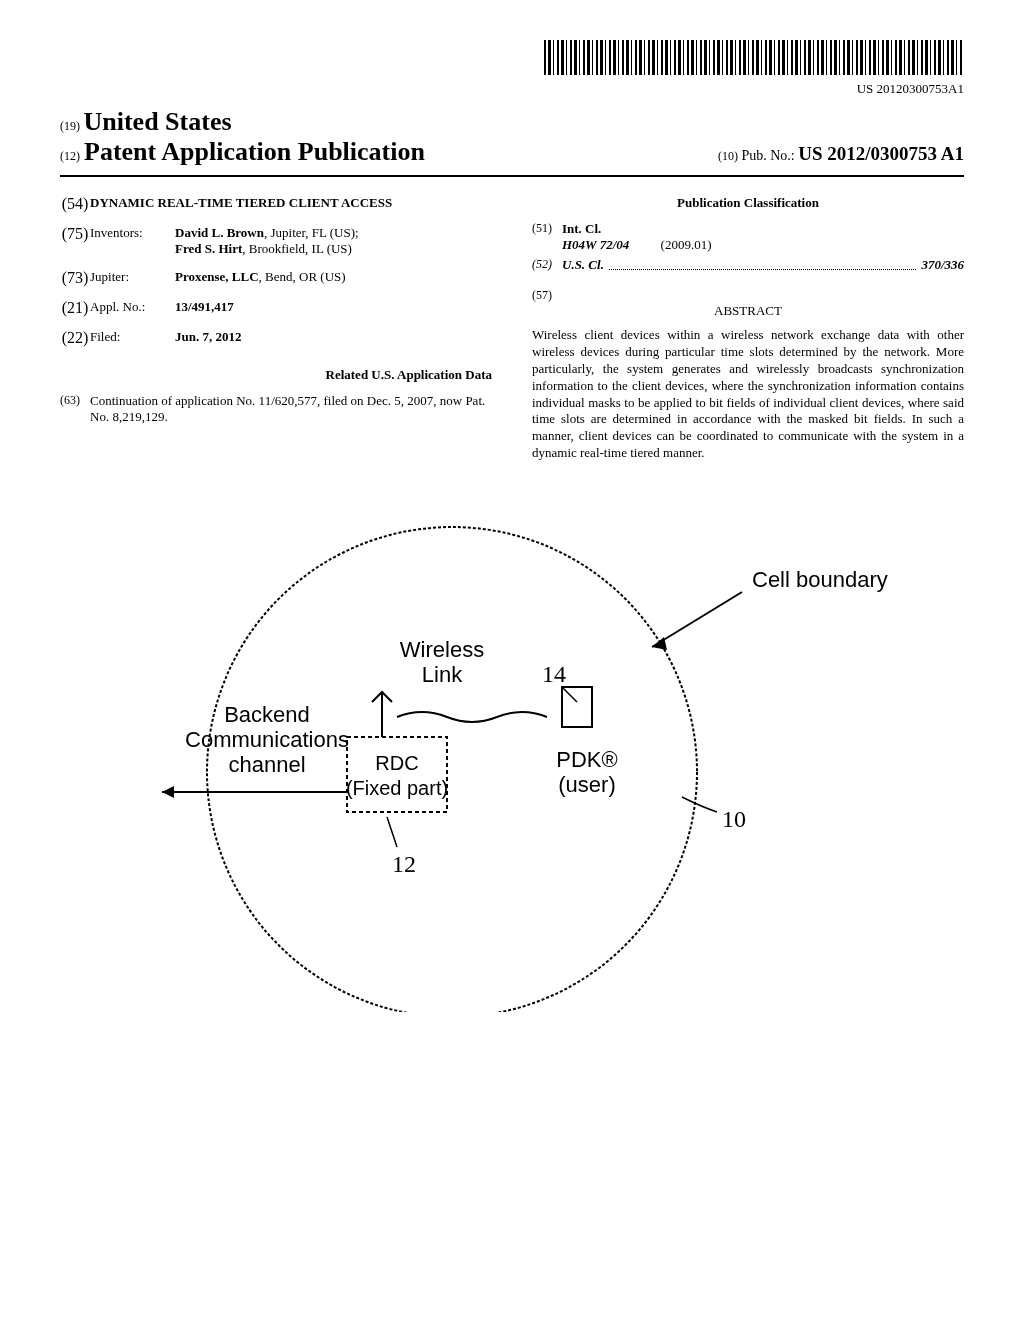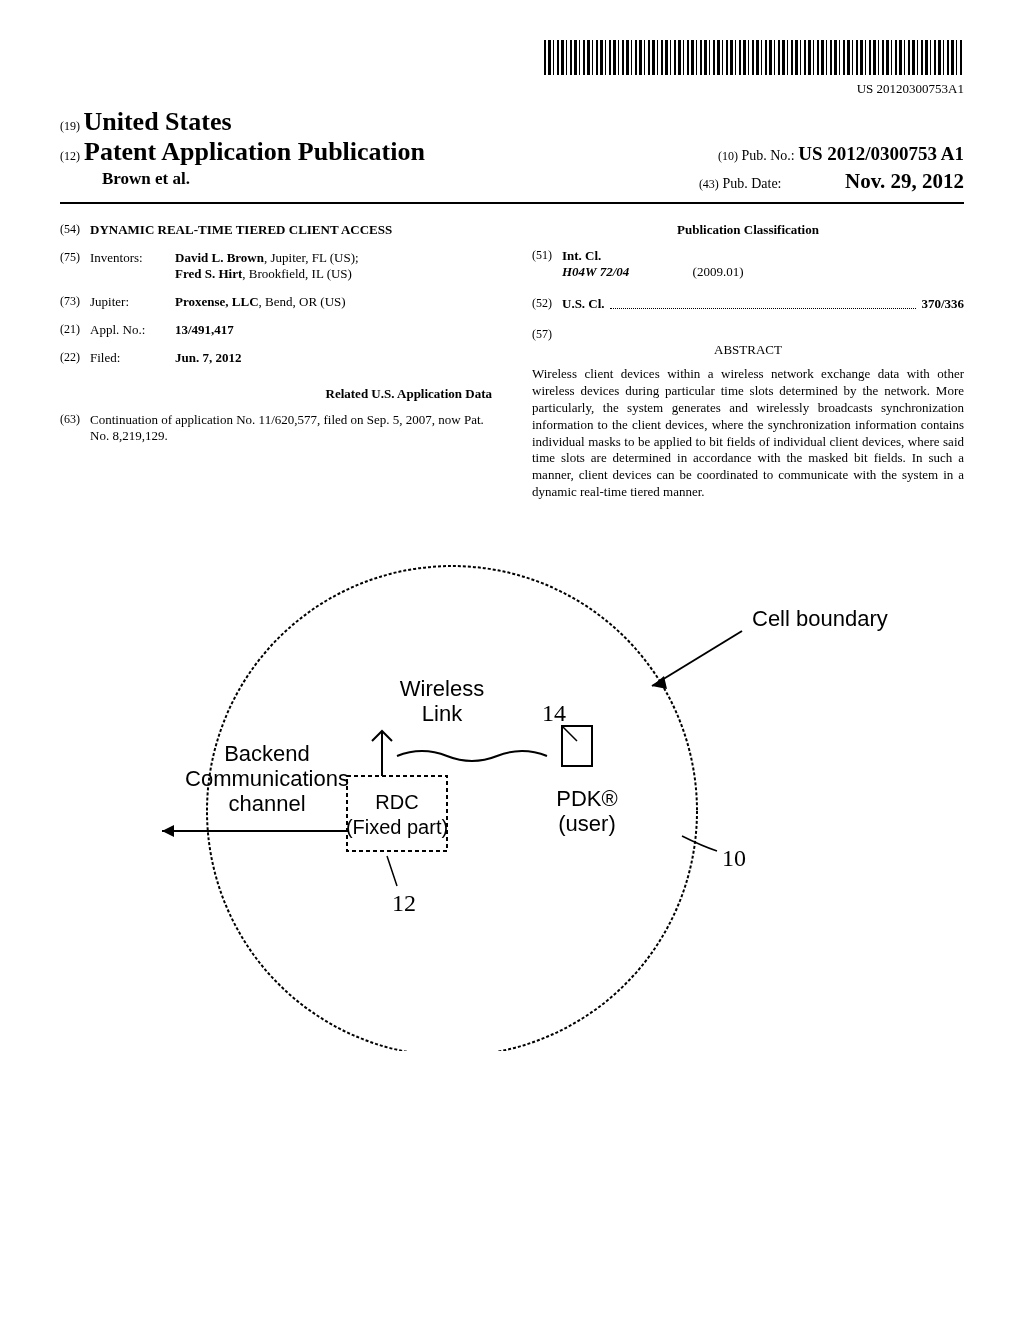--- a/index.html
+++ b/index.html
@@ -107,22 +107,23 @@
     }
     .right-column {
       flex: 1;
       font-size: 13px;
     }
     .field-row {
       display: flex;
       margin-bottom: 12px;
     }
     .field-num {
-      font-size: 12px;
-      width: 30px;
+      font-size: 16px;
+      width: 30px;
+      text-align: center;
     }
     .field-label {
       width: 85px;
     }
     .field-value {
       flex: 1;
     }
     .title-value {
       font-weight: bold;
       text-transform: uppercase;
@@ -150,25 +151,26 @@
     }
     .int-cl-label {
       font-weight: bold;
     }
     .int-cl-code {
       font-weight: bold;
       font-style: italic;
       margin-left: 0;
     }
     .int-cl-year {
-      margin-left: 60px;
+      margin-left: 28px;
     }
     .us-cl-row {
       display: flex;
-      margin-top: 16px;
+      margin-top: 4px;
+      font-style: italic;
     }
     .us-cl-num {
       font-size: 12px;
       width: 30px;
     }
     .us-cl-label {
       font-weight: bold;
     }
     .us-cl-dots {
       flex: 1;
@@ -246,30 +248,20 @@
     <div>
       <span class="pub-type-number">(12)</span>
       <span class="pub-type-text">Patent Application Publication</span>
     </div>
     <div class="pub-no-section">
       <span class="pub-no-label-num">(10)</span>
       <span>Pub. No.:</span>
       <span class="pub-no-value">US 2012/0300753 A1</span>
     </div>
   </div>
-  <div class="author-line">
-    <div style="margin-left: 42px;">
-      <span class="author-name">Brown et al.</span>
-    </div>
-    <div class="pub-date-section">
-      <span class="pub-date-num">(43)</span>
-      <span>Pub. Date:</span>
-      <span style="margin-left: 60px;" class="pub-date-value">Nov. 29, 2012</span>
-    </div>
-  </div>
 </div>
 
 <div class="divider"></div>
 
 <div class="columns">
   <div class="left-column">
     <div class="field-row">
       <div class="field-num">(54)</div>
       <div class="field-value title-value">DYNAMIC REAL-TIME TIERED CLIENT ACCESS</div>
     </div>
@@ -304,21 +296,21 @@
       <div class="field-label">Filed:</div>
       <div class="field-value">
         <span class="inventor-name">Jun. 7, 2012</span>
       </div>
     </div>
 
     <div class="related-header">Related U.S. Application Data</div>
 
     <div class="continuation-row">
       <div class="continuation-num">(63)</div>
-      <div class="continuation-text">Continuation of application No. 11/620,577, filed on Sep. 5, 2007, now Pat. No. 8,219,129.</div>
+      <div class="continuation-text">Continuation of application No. 11/620,577, filed on Dec. 5, 2007, now Pat. No. 8,219,129.</div>
     </div>
 
   </div>
 
   <div class="right-column">
     <div class="classification-header">Publication Classification</div>
 
     <div class="int-cl-row">
       <div class="int-cl-num">(51)</div>
       <div>

